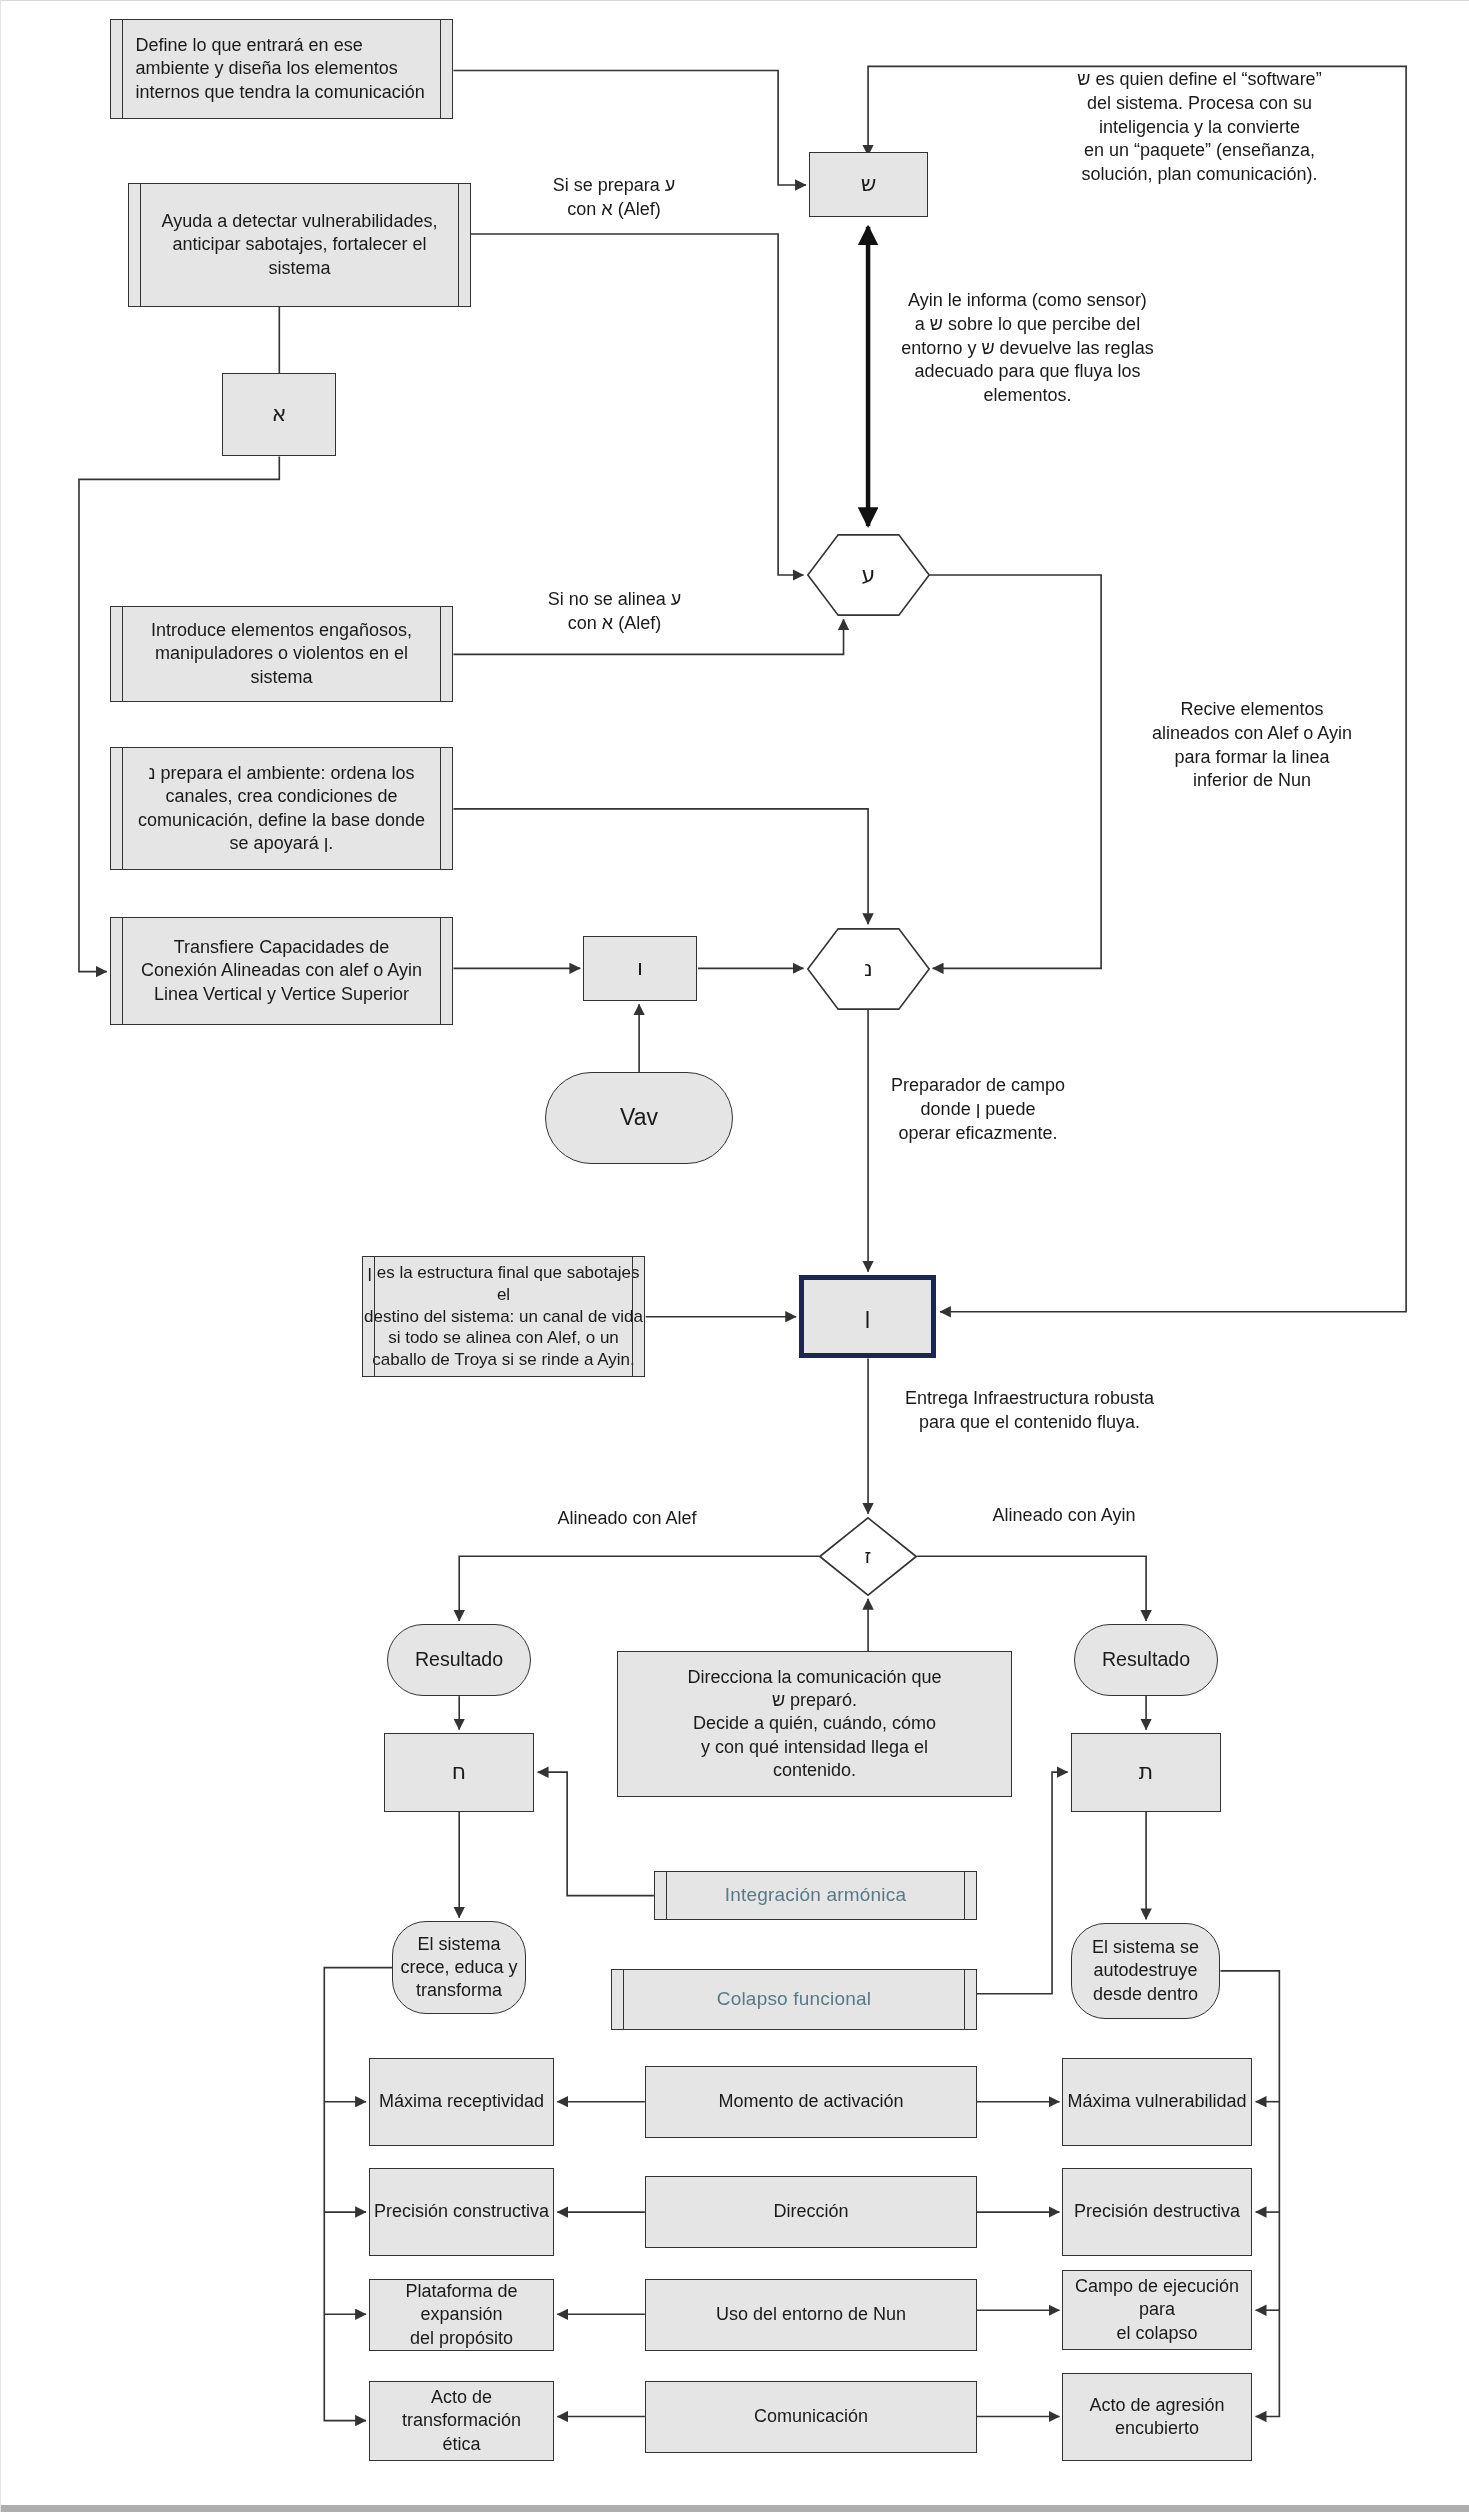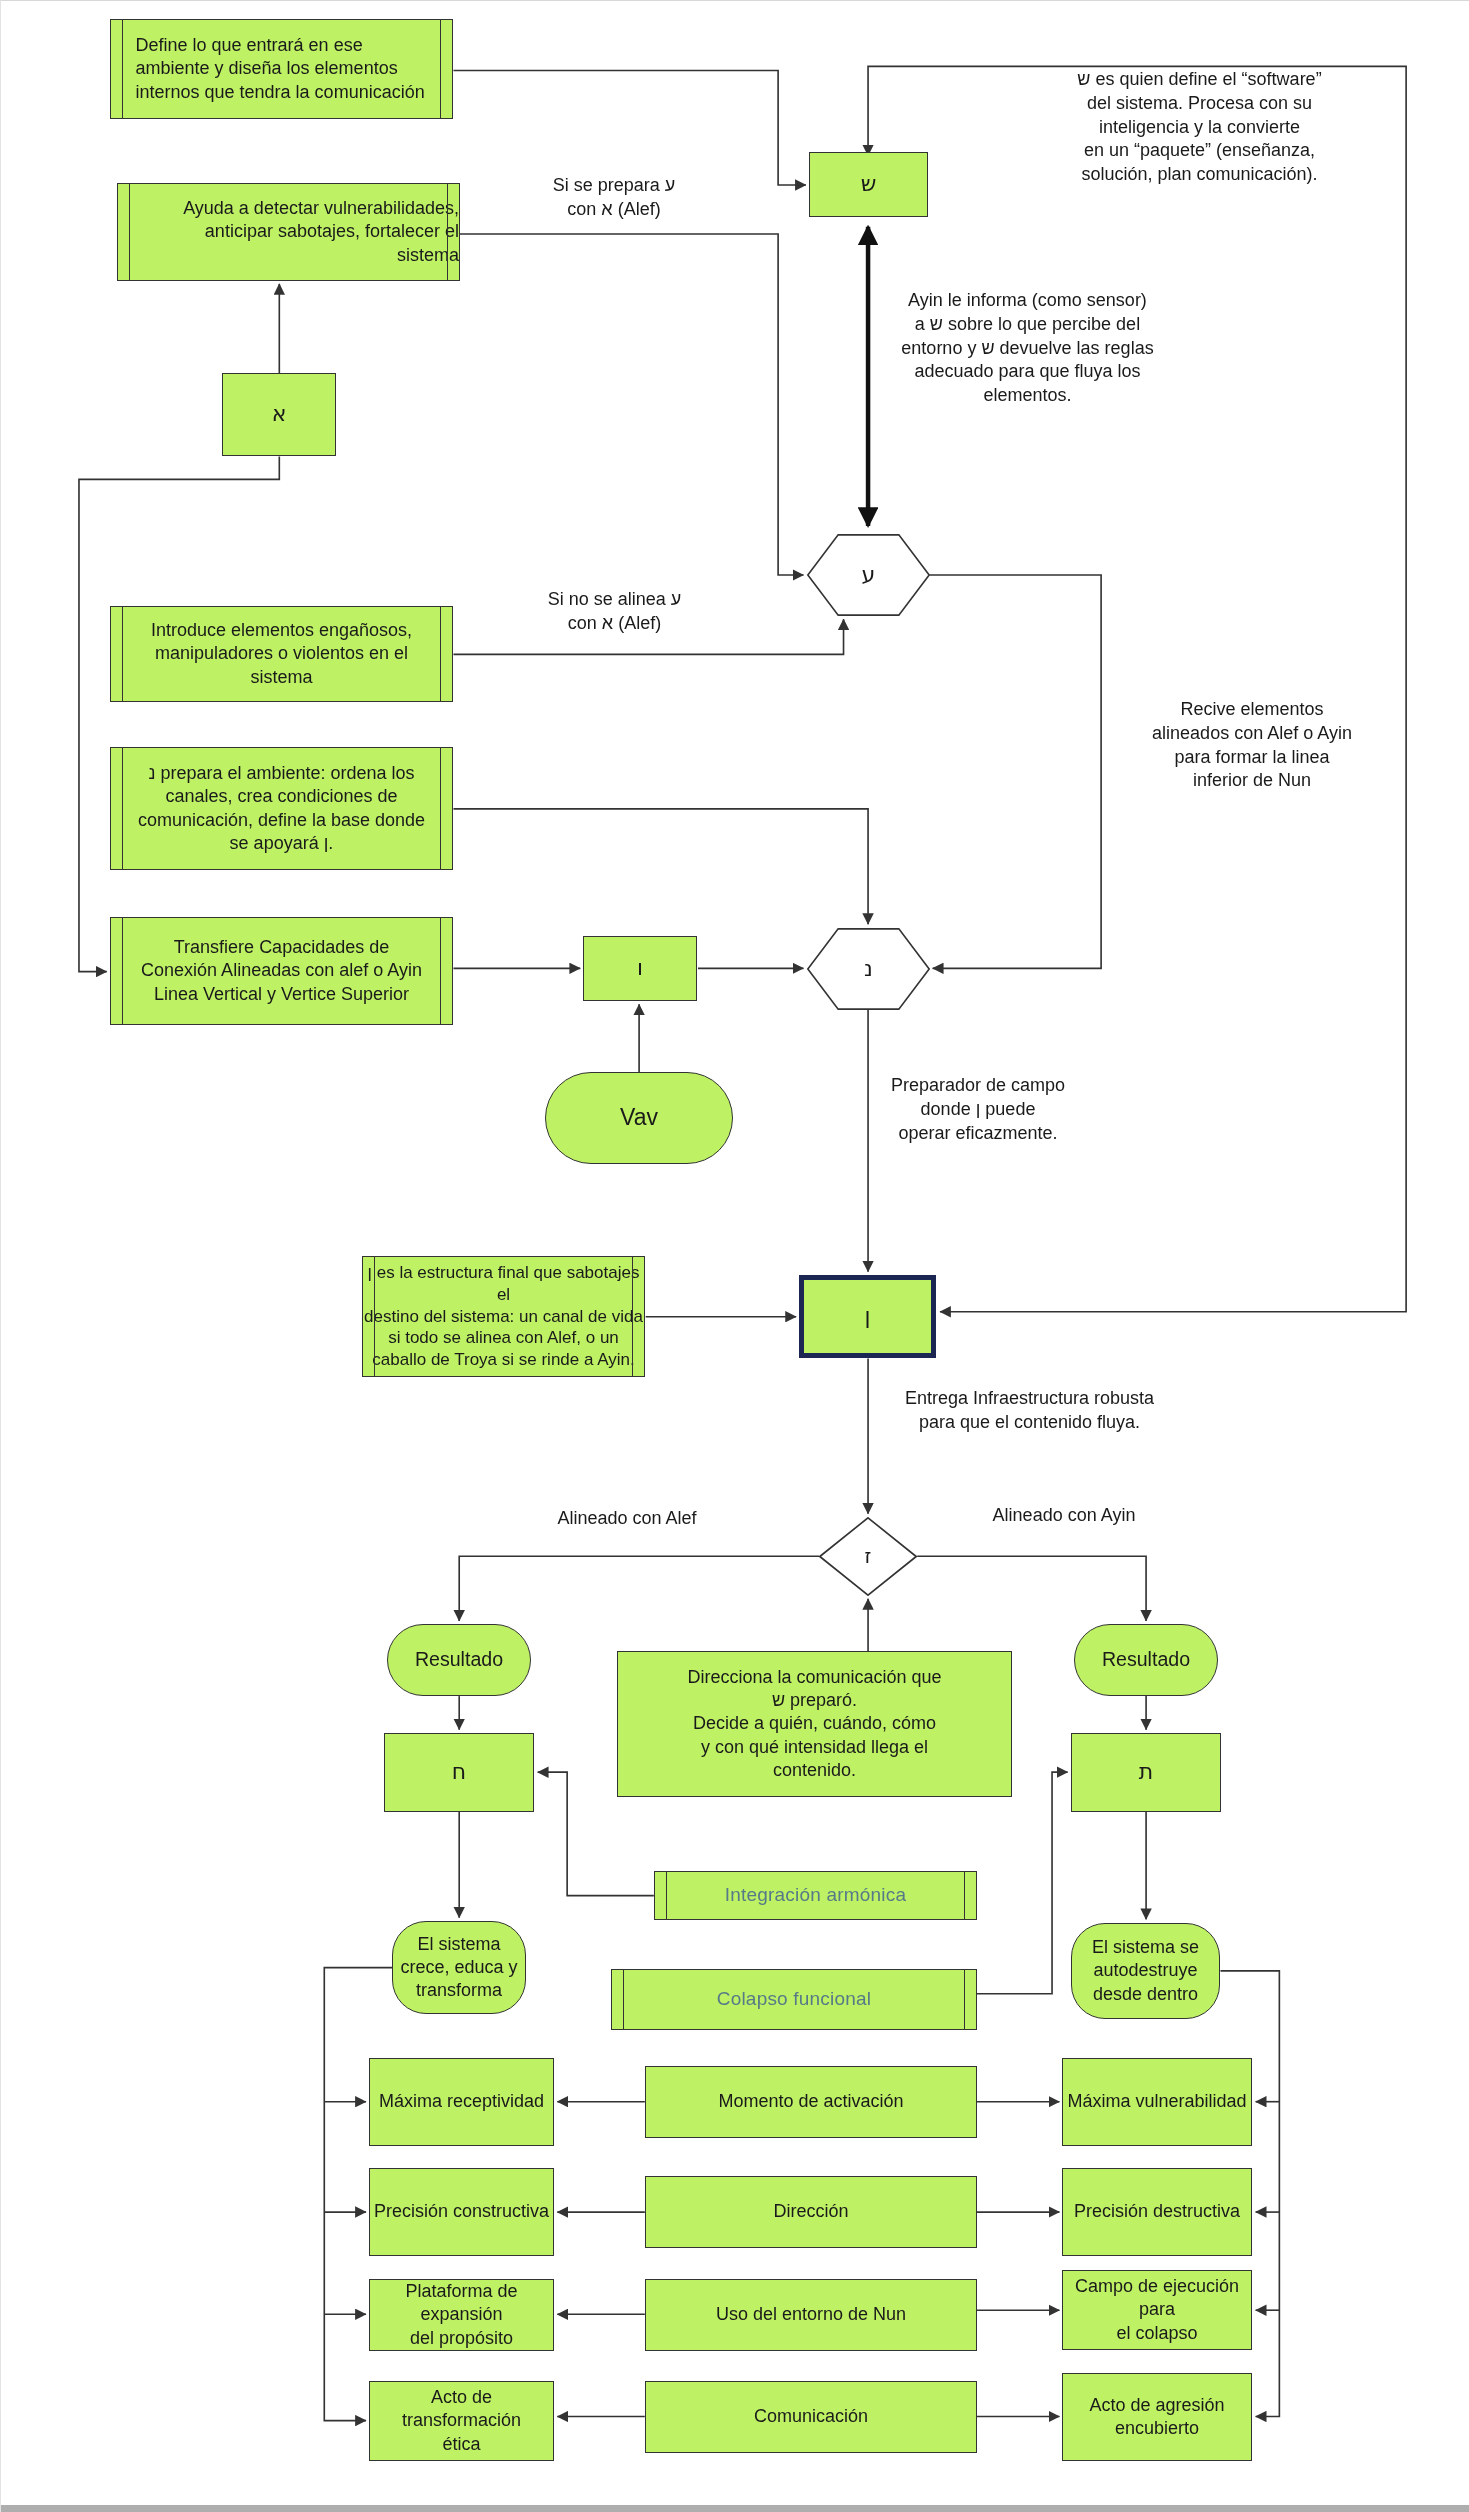--- a/index.html
+++ b/index.html
@@ -3,21 +3,21 @@
 <meta charset="utf-8">
 <style>
   html,body{margin:0;padding:0;background:#ffffff;}
   .canvas{
     position:relative;width:1470px;height:2512px;background:#ffffff;
     border-top:0.8px solid #d8d8d8;border-left:1.6px solid #e3e3e3;border-right:0.8px solid #e8e8e8;
     font-family:"Liberation Sans","DejaVu Sans",sans-serif;color:#1a1a1a;overflow:hidden;
   }
   .wires{position:absolute;left:0;top:0;z-index:1;}
   .node{position:absolute;z-index:2;box-sizing:border-box;display:flex;align-items:center;justify-content:center;
-        background:#bef264;text-align:center;font-size:18px;line-height:1.28;}
+        background:#e5e5e5;text-align:center;font-size:18px;line-height:1.28;}
   .node span{white-space:pre-line;display:block;width:100%;}
   .rect{border:1.6px solid #333333;}
   .predef{border:1.6px solid #333333;}
   .predef::before,.predef::after{content:"";position:absolute;top:0;bottom:0;width:0;border-left:1.6px solid #333333;}
   .predef::before{left:10.6px;}
   .predef::after{right:10.6px;}
   .navybox{border:5.7px solid #1c2653;}
   .stadium{border:1.6px solid #333333;border-radius:47px;}
   .shapewrap{background:transparent;border:none;}
   .shapewrap svg{position:absolute;left:0;top:0;width:100%;height:100%;}
@@ -87,21 +87,21 @@
       <path d="M1193 2954 H1294" marker-end="url(#arr)"></path>
     </g>
     <path d="M1060 276 V642" fill="none" stroke="#111111" stroke-width="5.5" marker-start="url(#arrBig)" marker-end="url(#arrBig)"></path>
   </svg>
 
   <div class="node predef leftalign" style="left:109px;top:18px;width:343px;height:100px;">
     <span>Define lo que entrará en ese
 ambiente y diseña los elementos
 internos que tendra la comunicación</span>
     </div>
-  <div class="node predef" style="left:116px;top:182px;width:343px;height:98px;text-align:right;">
+  <div class="node predef" style="left:127px;top:182px;width:343px;height:124px;">
     <span>Ayuda a detectar vulnerabilidades,
 anticipar sabotajes, fortalecer el
 sistema</span>
     </div>
   <div class="node predef" style="left:109px;top:605px;width:343px;height:96px;">
     <span>Introduce elementos engañosos,
 manipuladores o violentos en el
 sistema</span>
     </div>
   <div class="node predef" style="left:109px;top:746px;width:343px;height:123px;">

